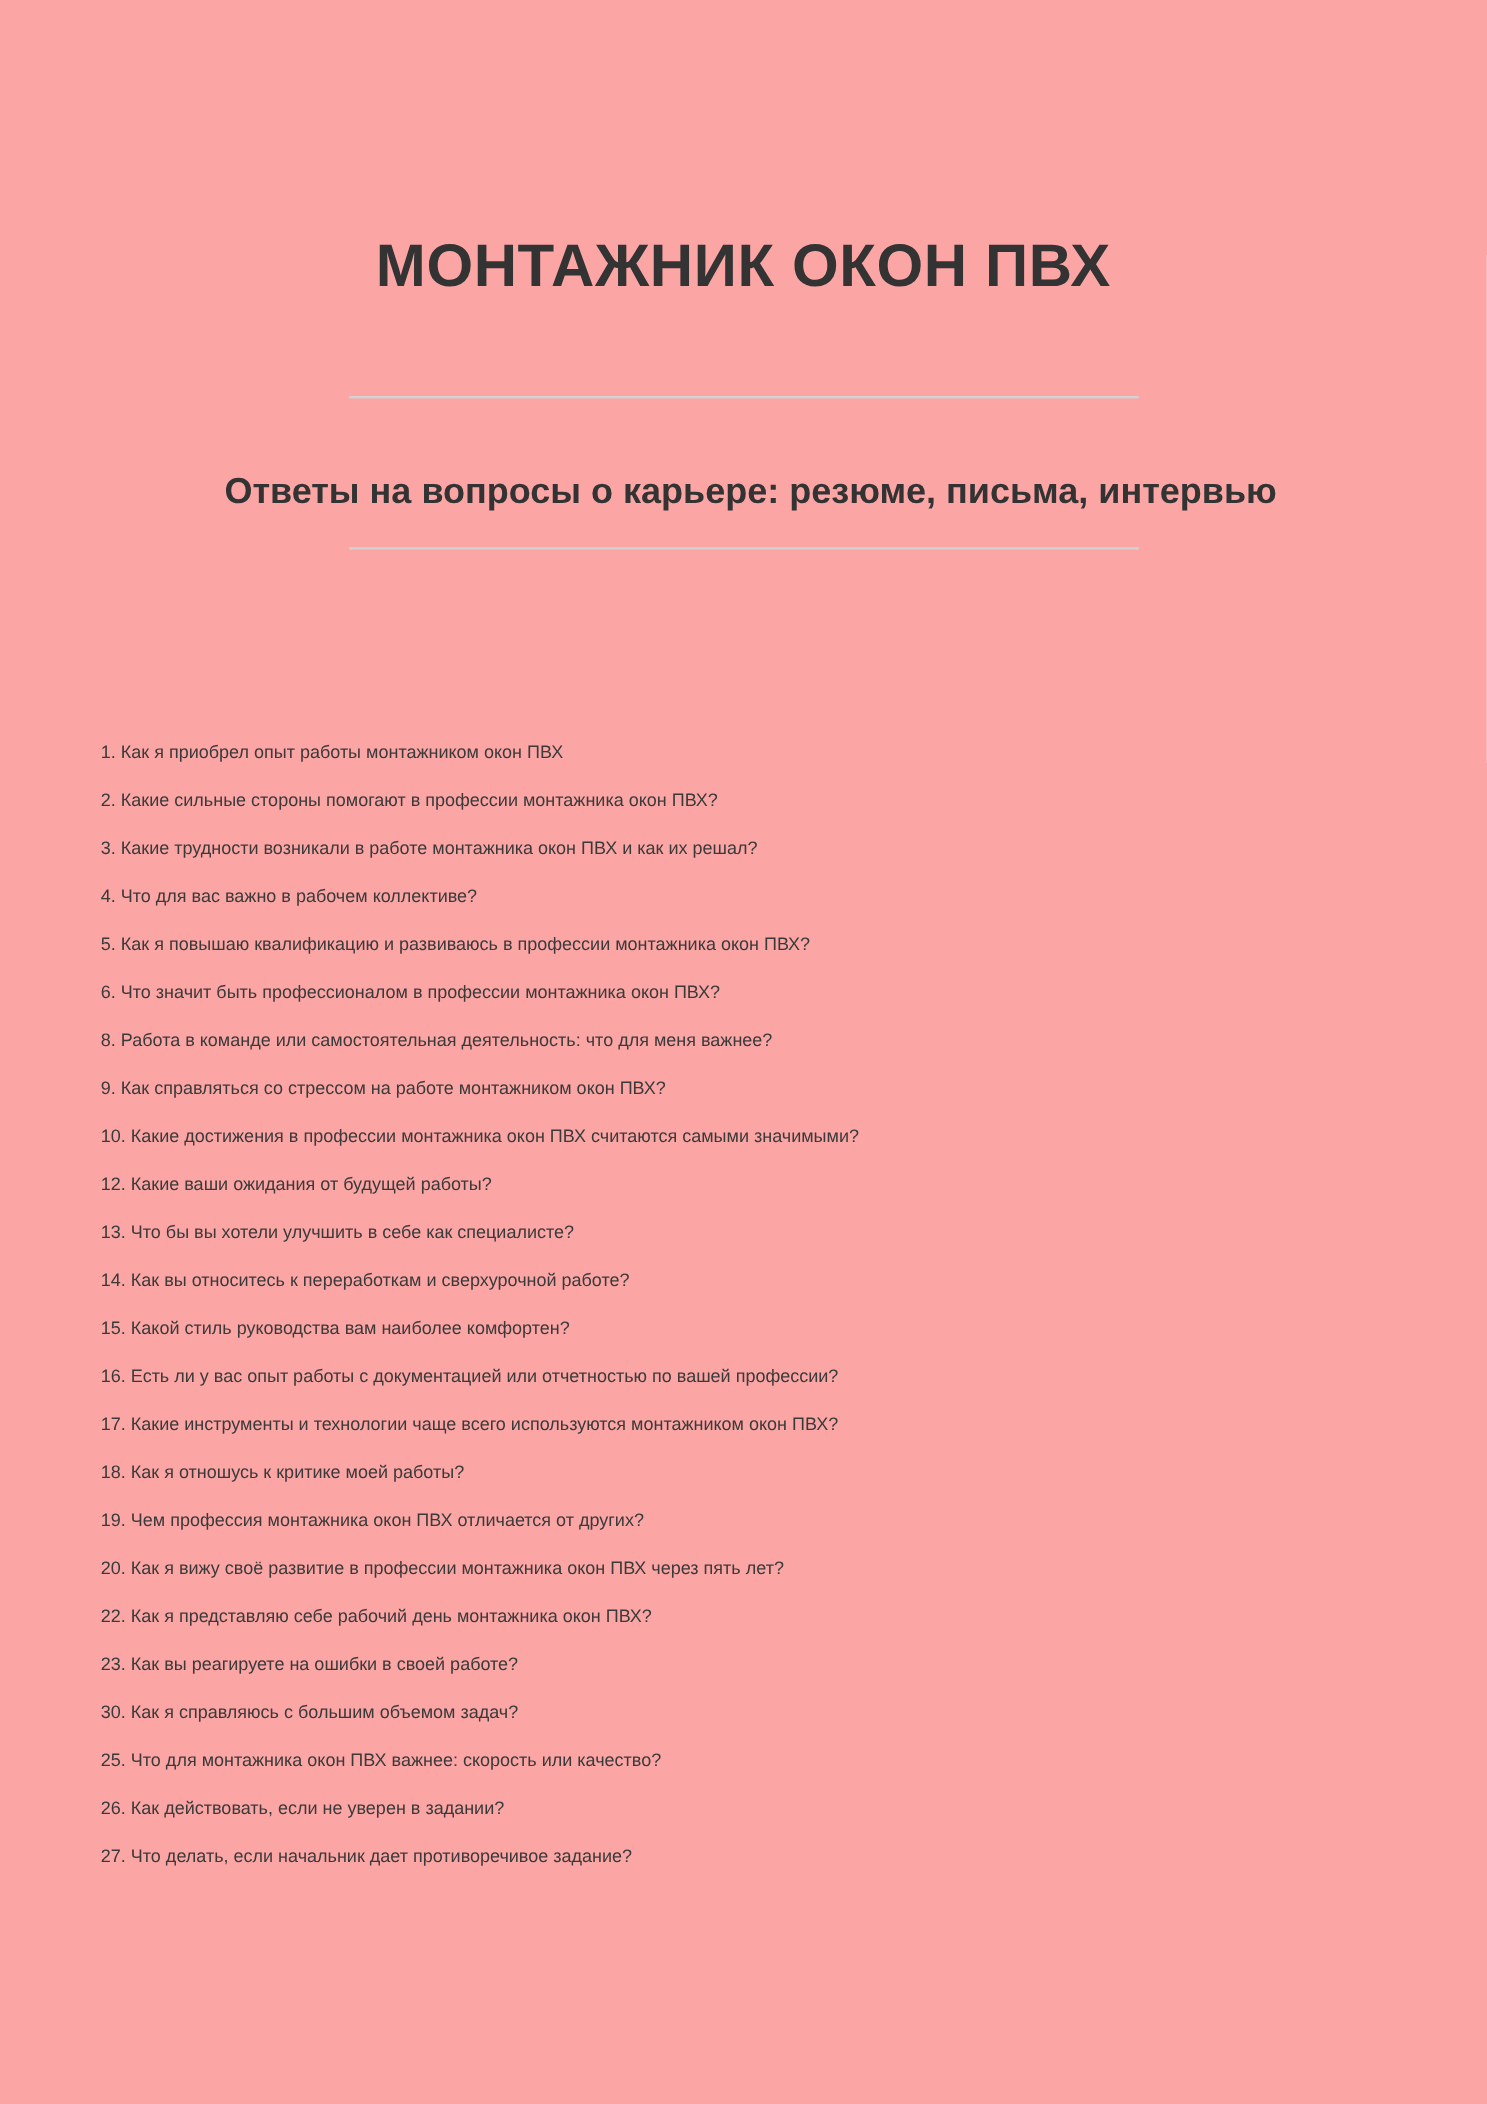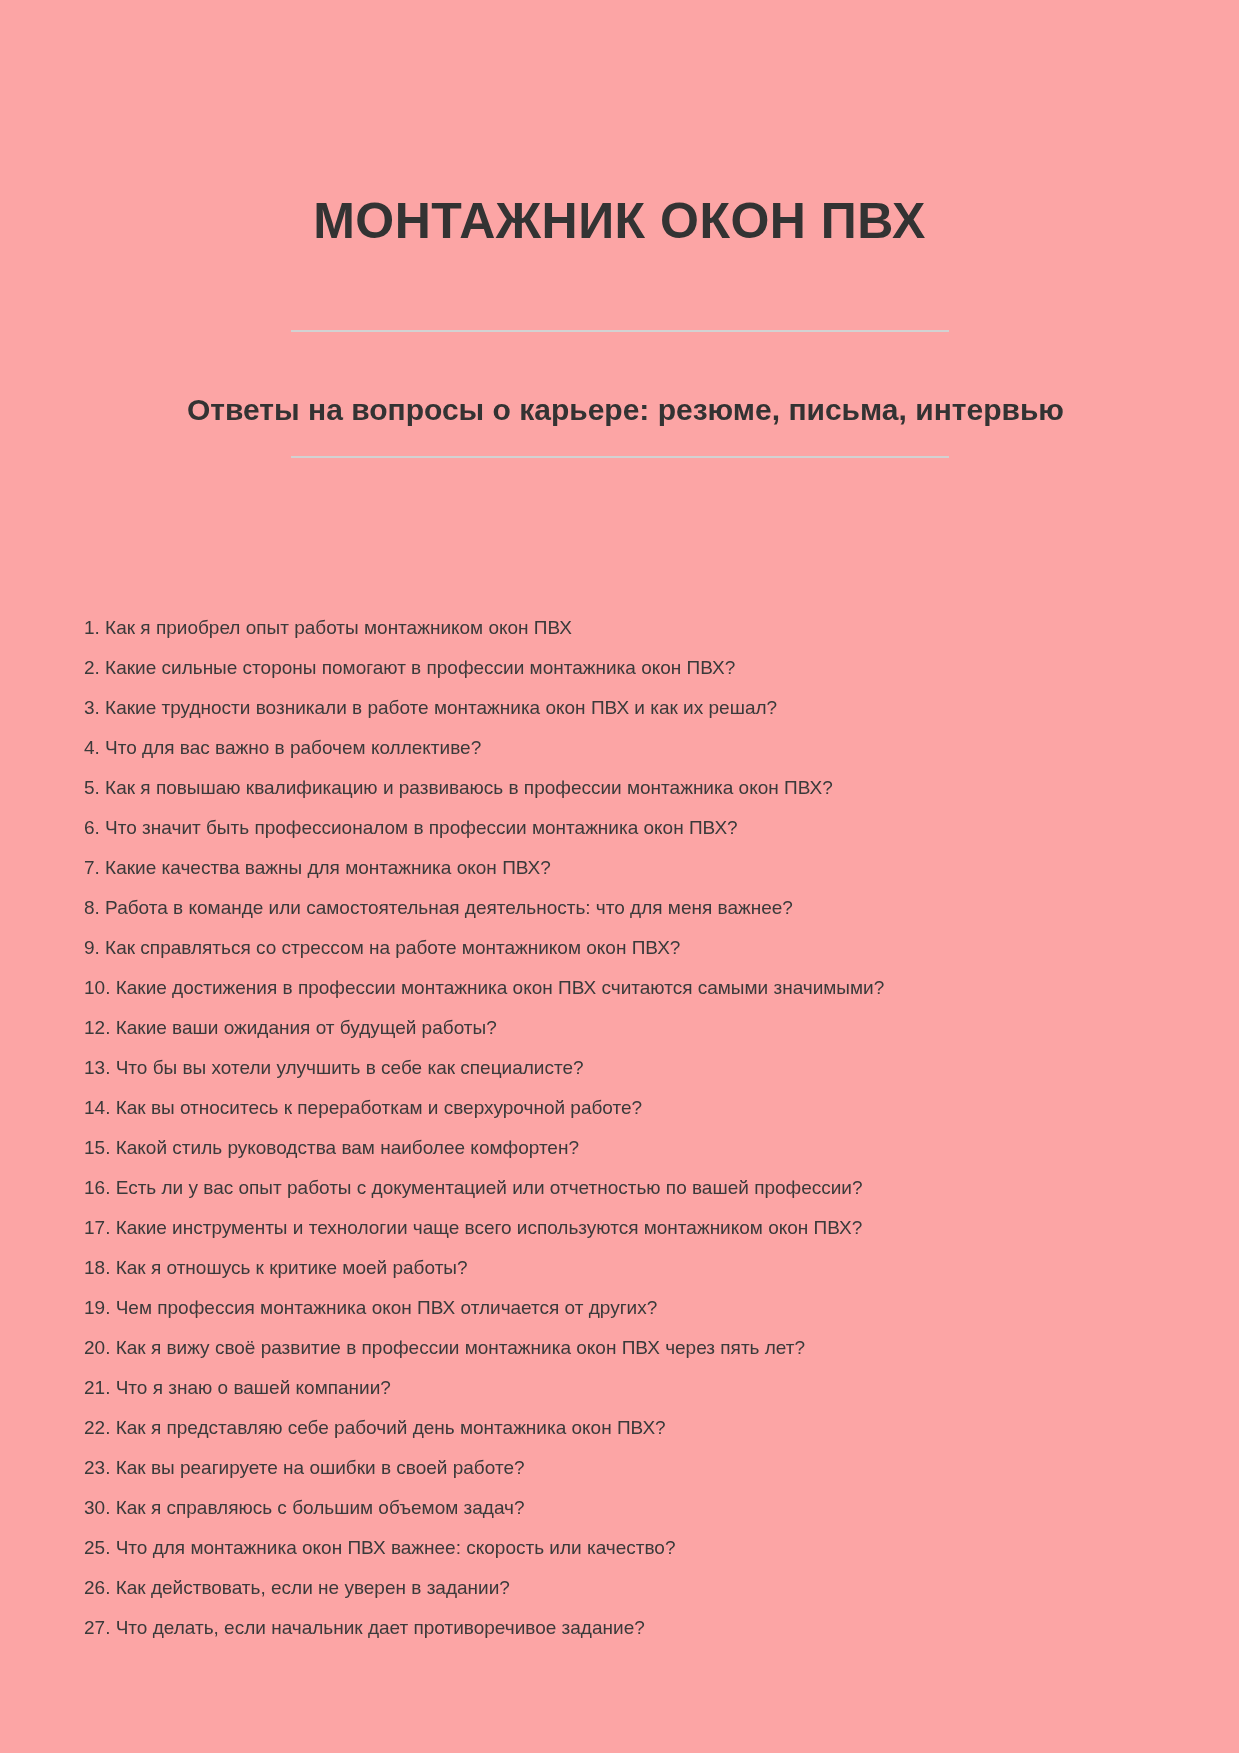--- a/index.html
+++ b/index.html
@@ -50,21 +50,21 @@
     font-weight: 700;
     color: #333333;
     padding-left: 12px;
   }
   .questions {
     margin: 150px 0 0 0;
     padding: 0 30px 0 84px;
     list-style: none;
   }
   .question-item {
-    font-size: 19px;
+    font-size: 15px;
     line-height: 40px;
     font-weight: 400;
     color: #3a3a3a;
     white-space: nowrap;
   }
 </style>
 </head>
 <body>
 
 <div class="page">
@@ -76,34 +76,32 @@
 
   <hr class="divider bottom">
 
   <ul class="questions" id="questions-list">
       <li class="question-item">1. Как я приобрел опыт работы монтажником окон ПВХ</li>
       <li class="question-item">2. Какие сильные стороны помогают в профессии монтажника окон ПВХ?</li>
       <li class="question-item">3. Какие трудности возникали в работе монтажника окон ПВХ и как их решал?</li>
       <li class="question-item">4. Что для вас важно в рабочем коллективе?</li>
       <li class="question-item">5. Как я повышаю квалификацию и развиваюсь в профессии монтажника окон ПВХ?</li>
       <li class="question-item">6. Что значит быть профессионалом в профессии монтажника окон ПВХ?</li>
-      <li class="question-item">7. Какие качества важны для монтажника окон ПВХ?</li>
       <li class="question-item">8. Работа в команде или самостоятельная деятельность: что для меня важнее?</li>
       <li class="question-item">9. Как справляться со стрессом на работе монтажником окон ПВХ?</li>
       <li class="question-item">10. Какие достижения в профессии монтажника окон ПВХ считаются самыми значимыми?</li>
       <li class="question-item">12. Какие ваши ожидания от будущей работы?</li>
       <li class="question-item">13. Что бы вы хотели улучшить в себе как специалисте?</li>
       <li class="question-item">14. Как вы относитесь к переработкам и сверхурочной работе?</li>
       <li class="question-item">15. Какой стиль руководства вам наиболее комфортен?</li>
       <li class="question-item">16. Есть ли у вас опыт работы с документацией или отчетностью по вашей профессии?</li>
       <li class="question-item">17. Какие инструменты и технологии чаще всего используются монтажником окон ПВХ?</li>
       <li class="question-item">18. Как я отношусь к критике моей работы?</li>
       <li class="question-item">19. Чем профессия монтажника окон ПВХ отличается от других?</li>
       <li class="question-item">20. Как я вижу своё развитие в профессии монтажника окон ПВХ через пять лет?</li>
-      <li class="question-item">21. Что я знаю о вашей компании?</li>
       <li class="question-item">22. Как я представляю себе рабочий день монтажника окон ПВХ?</li>
       <li class="question-item">23. Как вы реагируете на ошибки в своей работе?</li>
       <li class="question-item">30. Как я справляюсь с большим объемом задач?</li>
       <li class="question-item">25. Что для монтажника окон ПВХ важнее: скорость или качество?</li>
       <li class="question-item">26. Как действовать, если не уверен в задании?</li>
       <li class="question-item">27. Что делать, если начальник дает противоречивое задание?</li>
     </ul>
 </div>
 
 </body></html>

